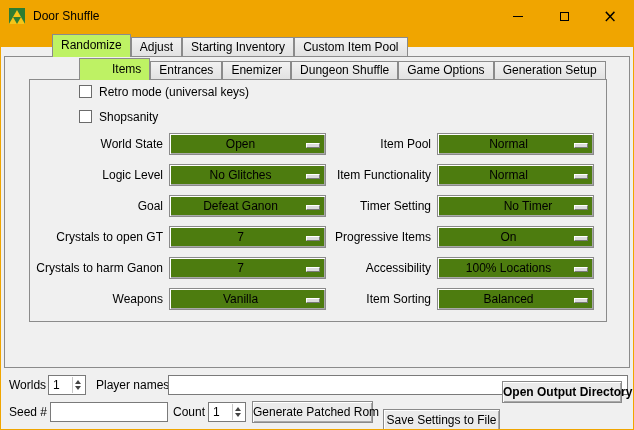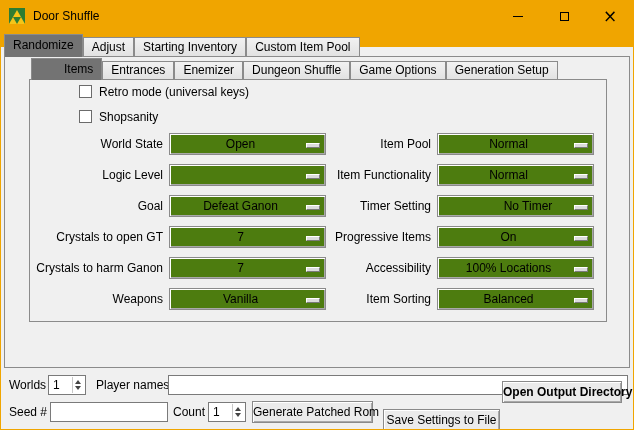--- a/index.html
+++ b/index.html
@@ -19,21 +19,21 @@
   .glyph-close{font-size:17px;line-height:1;font-family:"DejaVu Sans",sans-serif;}
   
   .nb-main{position:absolute;left:3px;right:3px;top:55px;height:312px;border:1px solid #8b8b8b;background:#F0F0F0;box-sizing:border-box;}
   .nb-sub{position:absolute;left:28px;top:78px;width:578px;height:243px;border:1px solid #8b8b8b;background:#F0F0F0;box-sizing:border-box;}
   .tabrow{position:absolute;display:flex;align-items:flex-end;z-index:3;}
   .tabrow-main{left:3px;top:33px;height:23px;}
   .tabrow-sub{left:30px;top:57px;height:22px;}
   .tab{box-sizing:border-box;height:20px;line-height:18px;padding:0 8px;
        border:1px solid #8b8b8b;background:linear-gradient(#f2f2f2,#e2e2e2);white-space:nowrap;}
   .tabrow-sub .tab{height:19px;line-height:17px;}
-  .tab.sel{height:23px;line-height:21px;background:#737373;border-bottom:none;}
+  .tab.sel{height:23px;line-height:21px;background:#bef264;border-bottom:none;margin-left:48px;}
   .tabrow-sub .tab.sel{height:22px;line-height:20px;padding-left:32px;}
   
   .cbrow{position:absolute;display:flex;align-items:center;gap:7px;height:15px;padding-left:40px;}
   .cbbox{width:13px;height:13px;box-sizing:border-box;background:#fff;border:1px solid #6b6b6b;}
   
   .optlabel{position:absolute;height:22px;line-height:22px;white-space:nowrap;}
   .optlabel-l{left:8px;width:154px;text-align:right;}
   .optlabel-r{left:326px;width:104px;text-align:right;}
   .optmenu{position:absolute;width:157px;height:22px;box-sizing:border-box;background:#4d7c0f;
     border:1px solid #8a8a8a;box-shadow:inset 1px 1px 0 #ffffff, inset -1px -1px 0 #a9a9a9;cursor:default;}
@@ -105,20 +105,21 @@
     <span>Shopsanity</span>
   </div>
 
   <span class="optlabel optlabel-l" style="top:132px;">World State</span>
   <div class="optmenu opt-l" style="top:132px;">
     <span class="val">Open</span>
       <span class="ind"></span>
   </div>
   <span class="optlabel optlabel-l" style="top:163px;">Logic Level</span>
   <div class="optmenu opt-l" style="top:163px;">
+    <span class="val">No Glitches</span>
       <span class="ind"></span>
   </div>
   <span class="optlabel optlabel-l" style="top:194px;">Goal</span>
   <div class="optmenu opt-l" style="top:194px;">
     <span class="val">Defeat Ganon</span>
       <span class="ind"></span>
   </div>
   <span class="optlabel optlabel-l" style="top:225px;">Crystals to open GT</span>
   <div class="optmenu opt-l" style="top:225px;">
     <span class="val">7</span>

